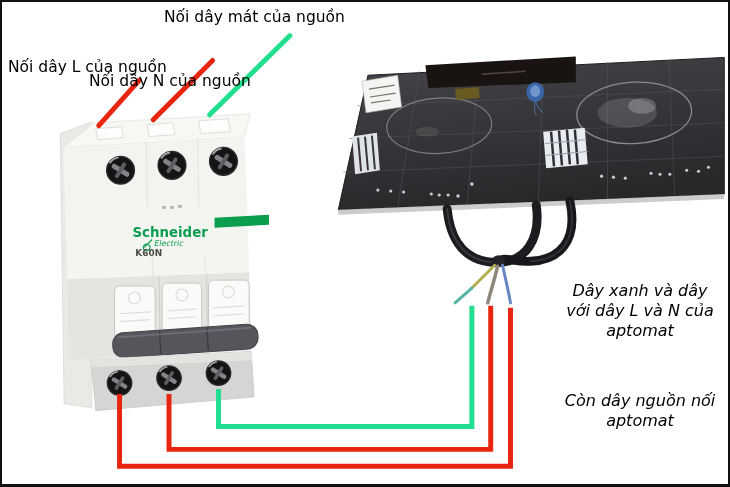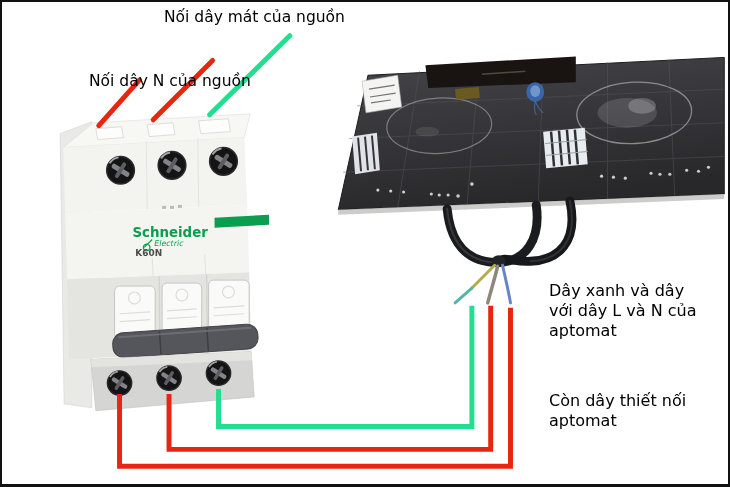--- a/index.html
+++ b/index.html
@@ -17,23 +17,25 @@
   svg.scene{position:absolute;left:0;top:0;width:100%;height:100%;}
   .pointer-label{
     position:absolute;
     font-size:15.5px;
     white-space:nowrap;
     color:var(--text,#000);
   }
   .note{
     position:absolute;
     width:182px;
+    text-align:center;
     font-size:16px;
     line-height:20px;
     color:var(--text,#000);
+    font-style:italic;
   }
   .stroke-red{stroke:var(--wire-red,#e8250f);}
   .stroke-green{stroke:var(--wire-green,#21df8e);}
   .fill-brand{fill:var(--brand-green,#0a9e4e);}
   .wire{fill:none;stroke-width:5;}
   .pointer{fill:none;stroke-width:5;stroke-linecap:round;}
   .brand-text{font-family:"DejaVu Sans",sans-serif;font-weight:bold;}
 </style>
 </head>
 <body>
@@ -221,25 +223,26 @@
 
     <g>
       <path class="pointer stroke-red" d="M137,79 L96,125"></path>
       <path class="pointer stroke-red" d="M211,59 L151,119"></path>
       <path class="pointer stroke-green" d="M289,34 L208,114"></path>
     </g>
   </svg>
 
   <div class="pointer-label" style="left:162px;top:6px;">Nối dây mát của nguồn</div>
   <div class="pointer-label" style="left:87px;top:35px;margin-top:35px;">Nối dây N của nguồn</div>
+  <div class="pointer-label" style="left:6px;top:56px;">Nối dây L của nguồn</div>
 
   <div class="note" style="left:547px;top:279px;">
     <div>Dây xanh và dây</div>
     <div>với dây L và N của</div>
     <div>aptomat</div>
   </div>
 
   <div class="note" style="left:547px;top:389px;">
-    <div>Còn dây thiết nối</div>
+    <div>Còn dây nguồn nối</div>
     <div>aptomat</div>
   </div>
 
 </div>
 
 </body></html>

